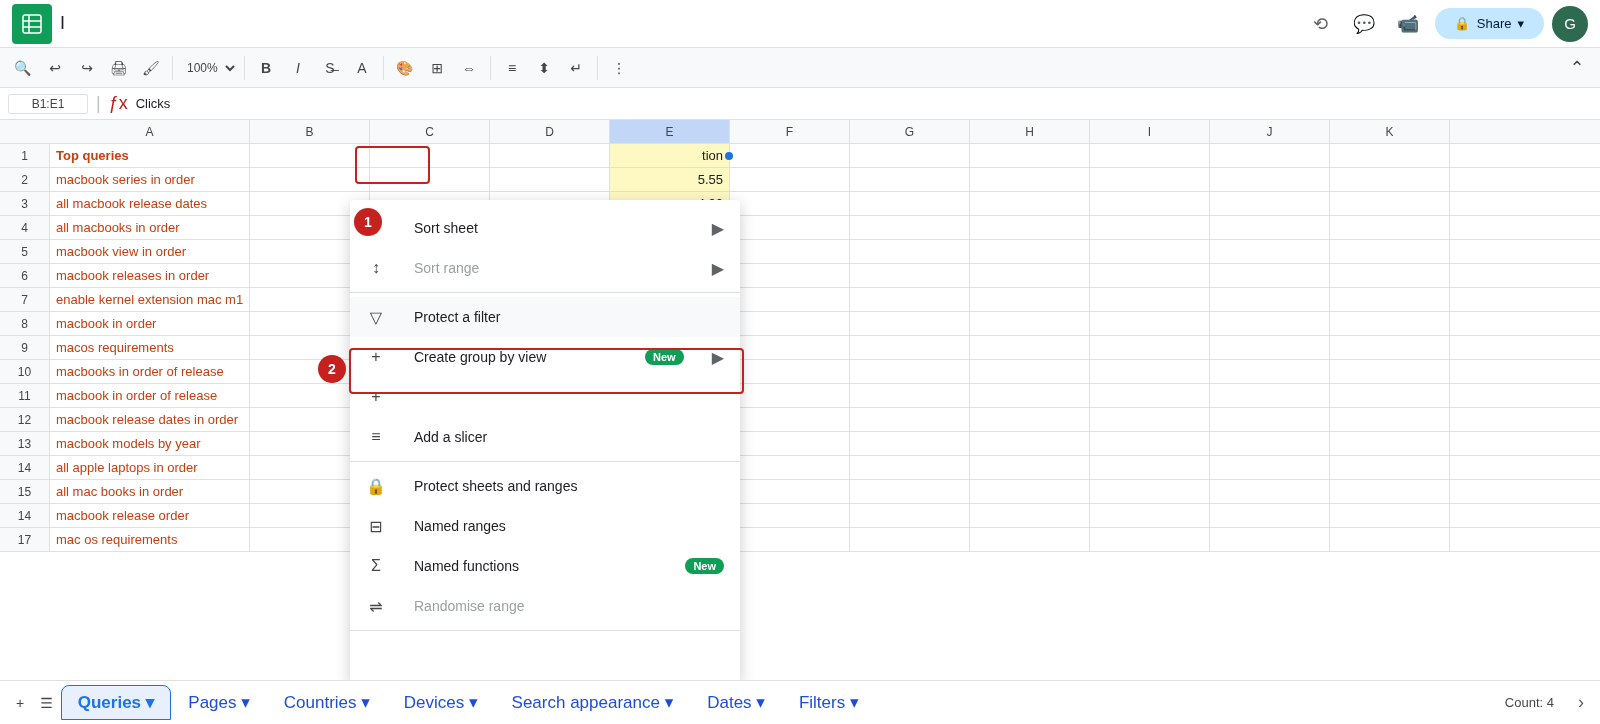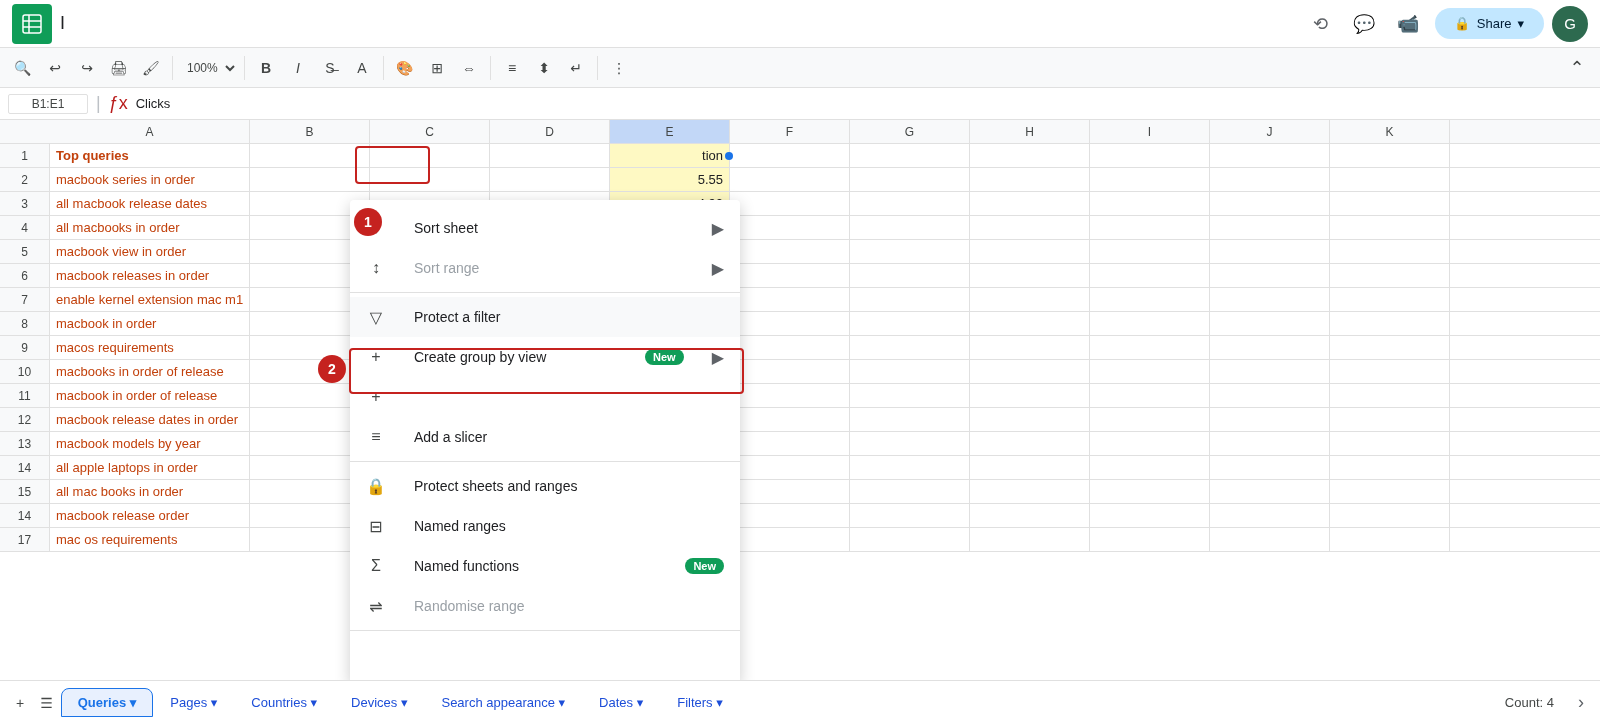--- a/index.html
+++ b/index.html
@@ -94,21 +94,21 @@
     
     .blue-dot { width: 8px; height: 8px; border-radius: 50%; background: #1a73e8; display: inline-block; }
 
     
     .sheet-tabs {
       display: flex; align-items: center; height: 44px; background: #fff;
       border-top: 1px solid #e0e0e0; padding: 0 8px; gap: 0; overflow-x: auto;
     }
     .sheet-tab-btn { padding: 0 8px; font-size: 14px; color: #444746; cursor: pointer; background: transparent; border: none; }
     .sheet-tab {
-      padding: 6px 16px; border-radius: 8px 8px 0 0; font-size: 13px; cursor: pointer;
+      padding: 6px 16px; border-radius: 8px 8px 0 0; font-size: 17px; cursor: pointer;
       border: 1px solid transparent; white-space: nowrap;
     }
     .sheet-tab.active { background: #e8f0fe; color: #1a73e8; font-weight: 600; border-color: #1a73e8; }
     .sheet-tab.inactive { color: #1d4ed8; }
     .tab-count { margin-left: auto; font-size: 13px; color: #444746; padding-right: 16px; }
     .collapse-side { font-size: 18px; color: #5f6368; cursor: pointer; padding: 0 8px; }
 
     
     .dropdown-overlay {
       position: absolute; top: 80px; left: 350px; width: 390px;

